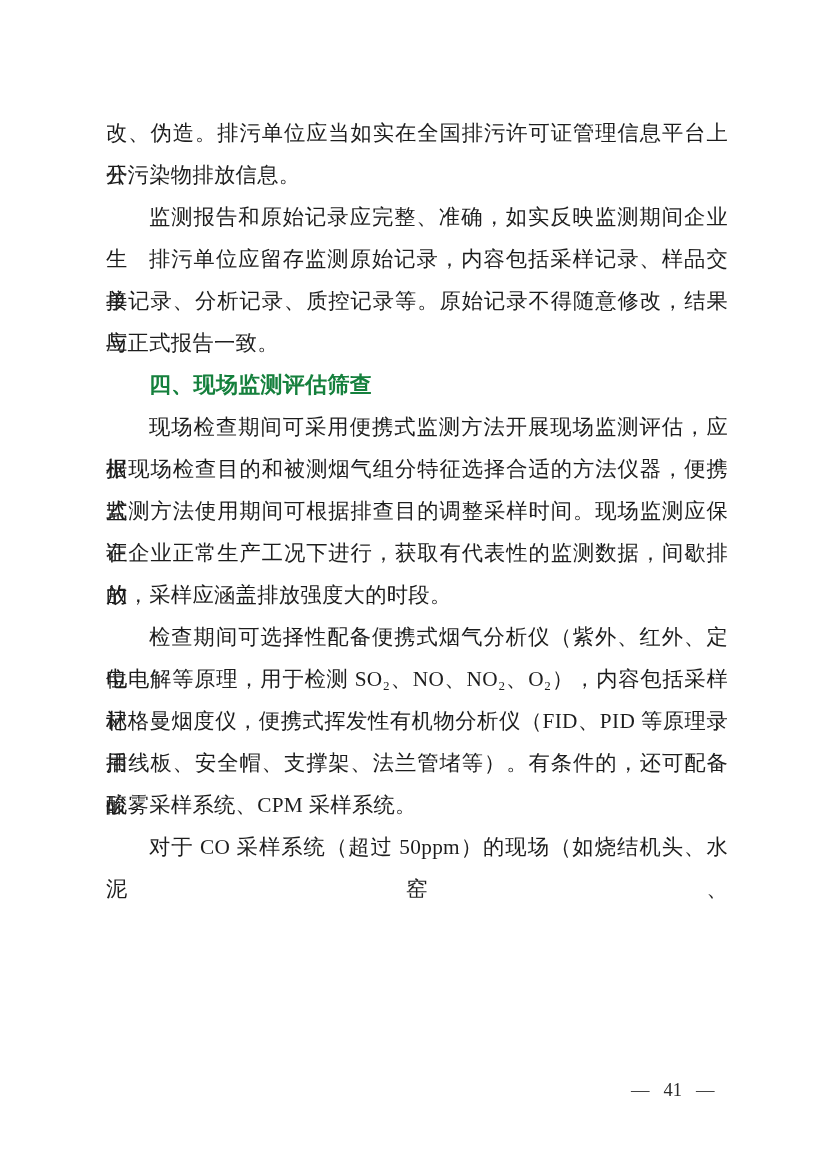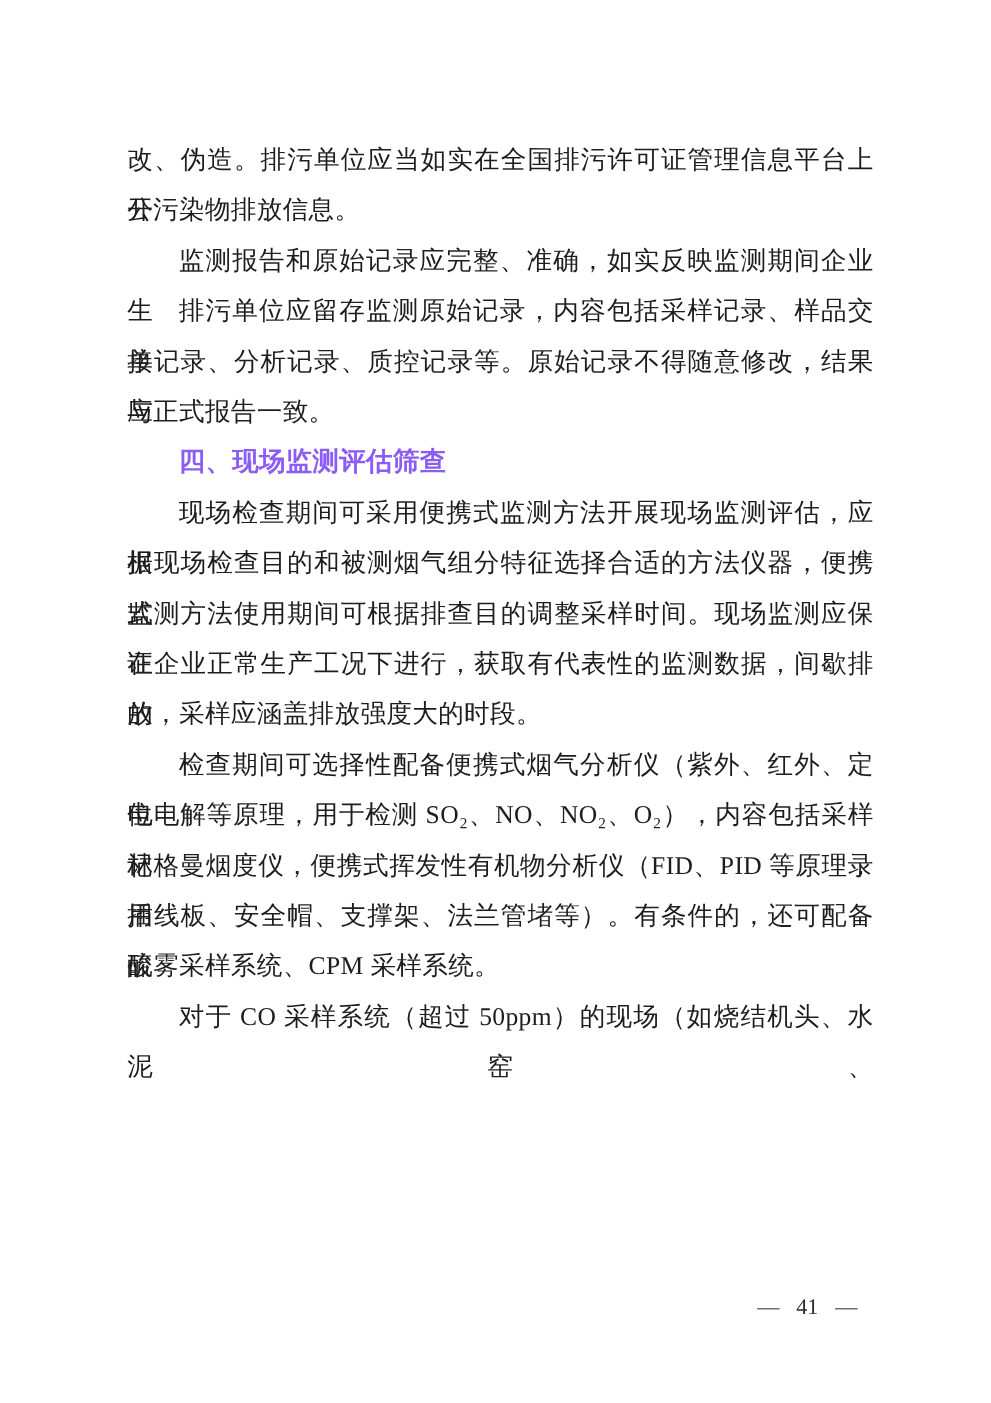--- a/index.html
+++ b/index.html
@@ -34,21 +34,21 @@
     text-align: justify;
     text-align-last: justify;
   }
   .line.indent {
     text-indent: 43px;
   }
   .line.heading {
     font-family: "Liberation Sans", "DejaVu Sans", sans-serif;
     font-weight: 700;
     font-size: 22px;
-    color: #8b5cf6;
+    color: #15803d;
   }
   .footer {
     position: absolute;
     top: 1080px;
     left: 631px;
     display: flex;
     align-items: center;
     gap: 14px;
     font-family: "Liberation Serif", "DejaVu Serif", serif;
     font-size: 18.5px;

